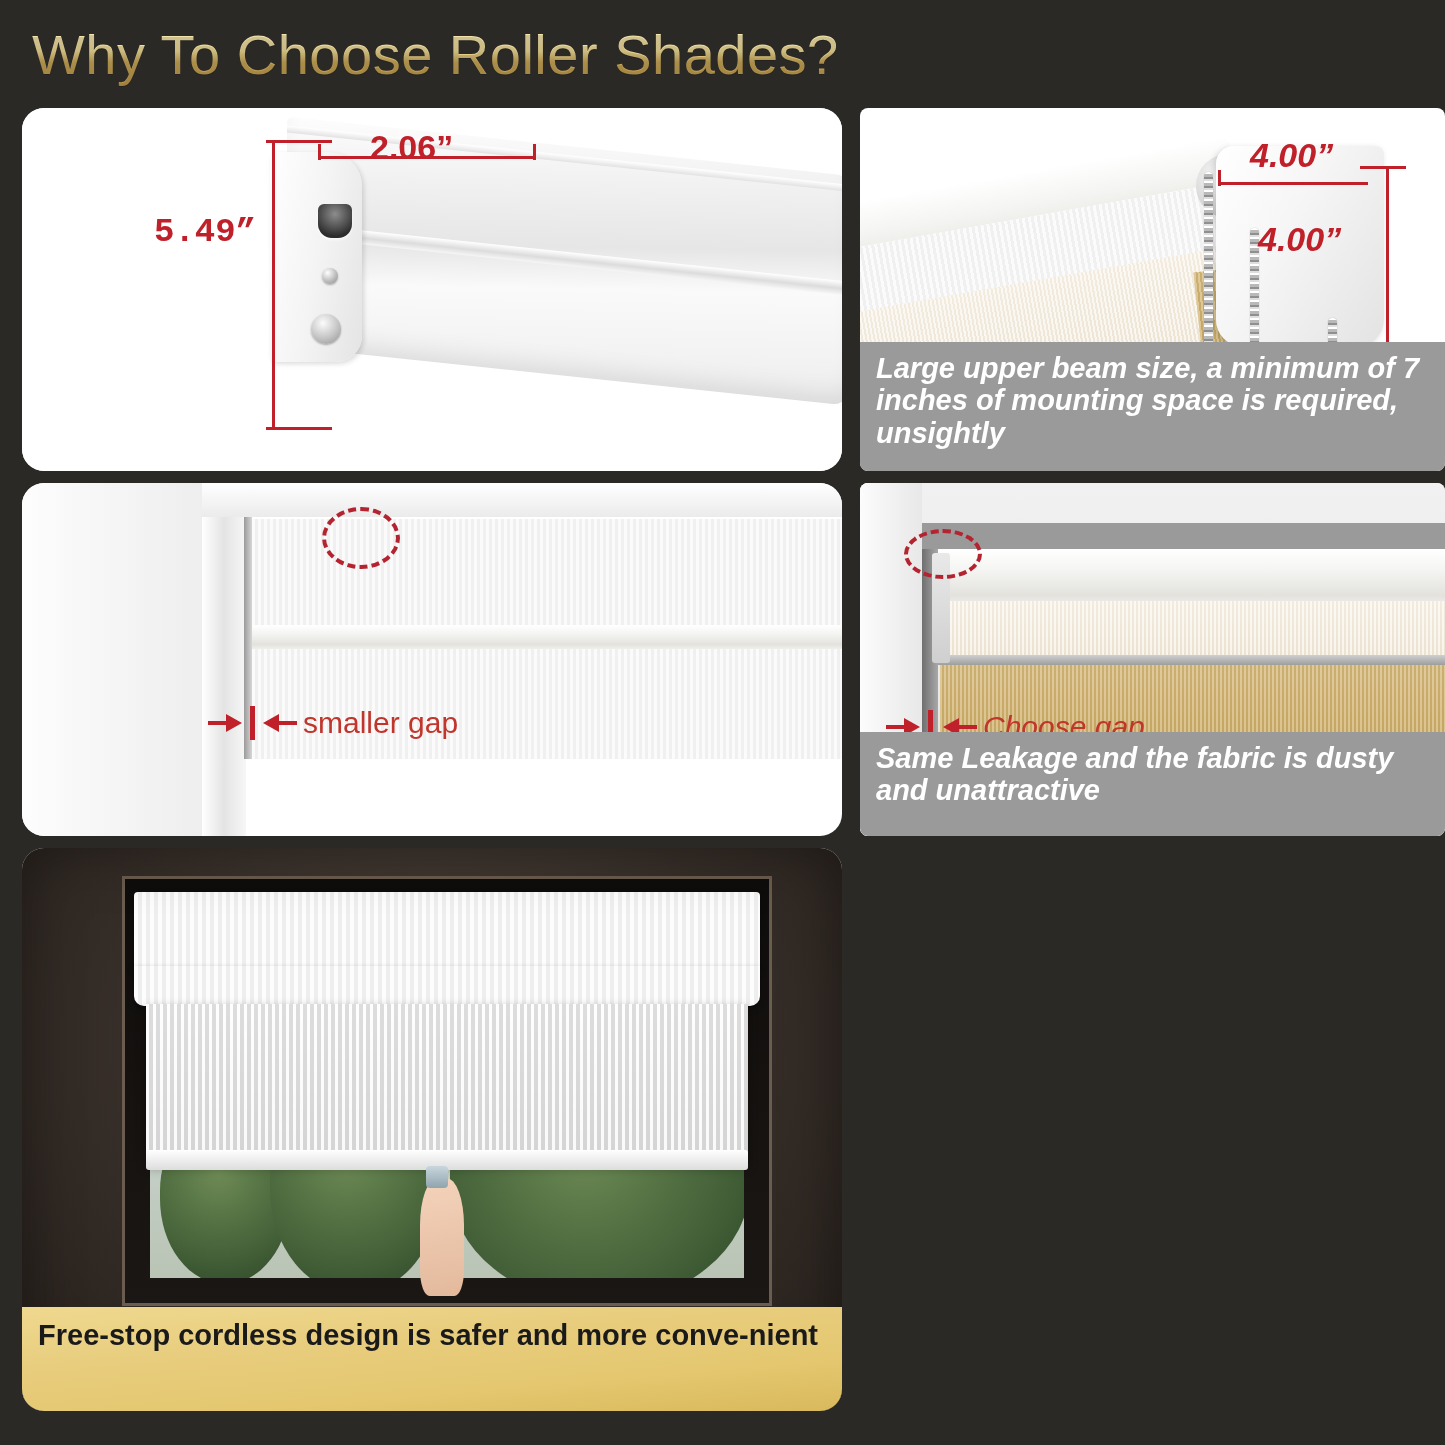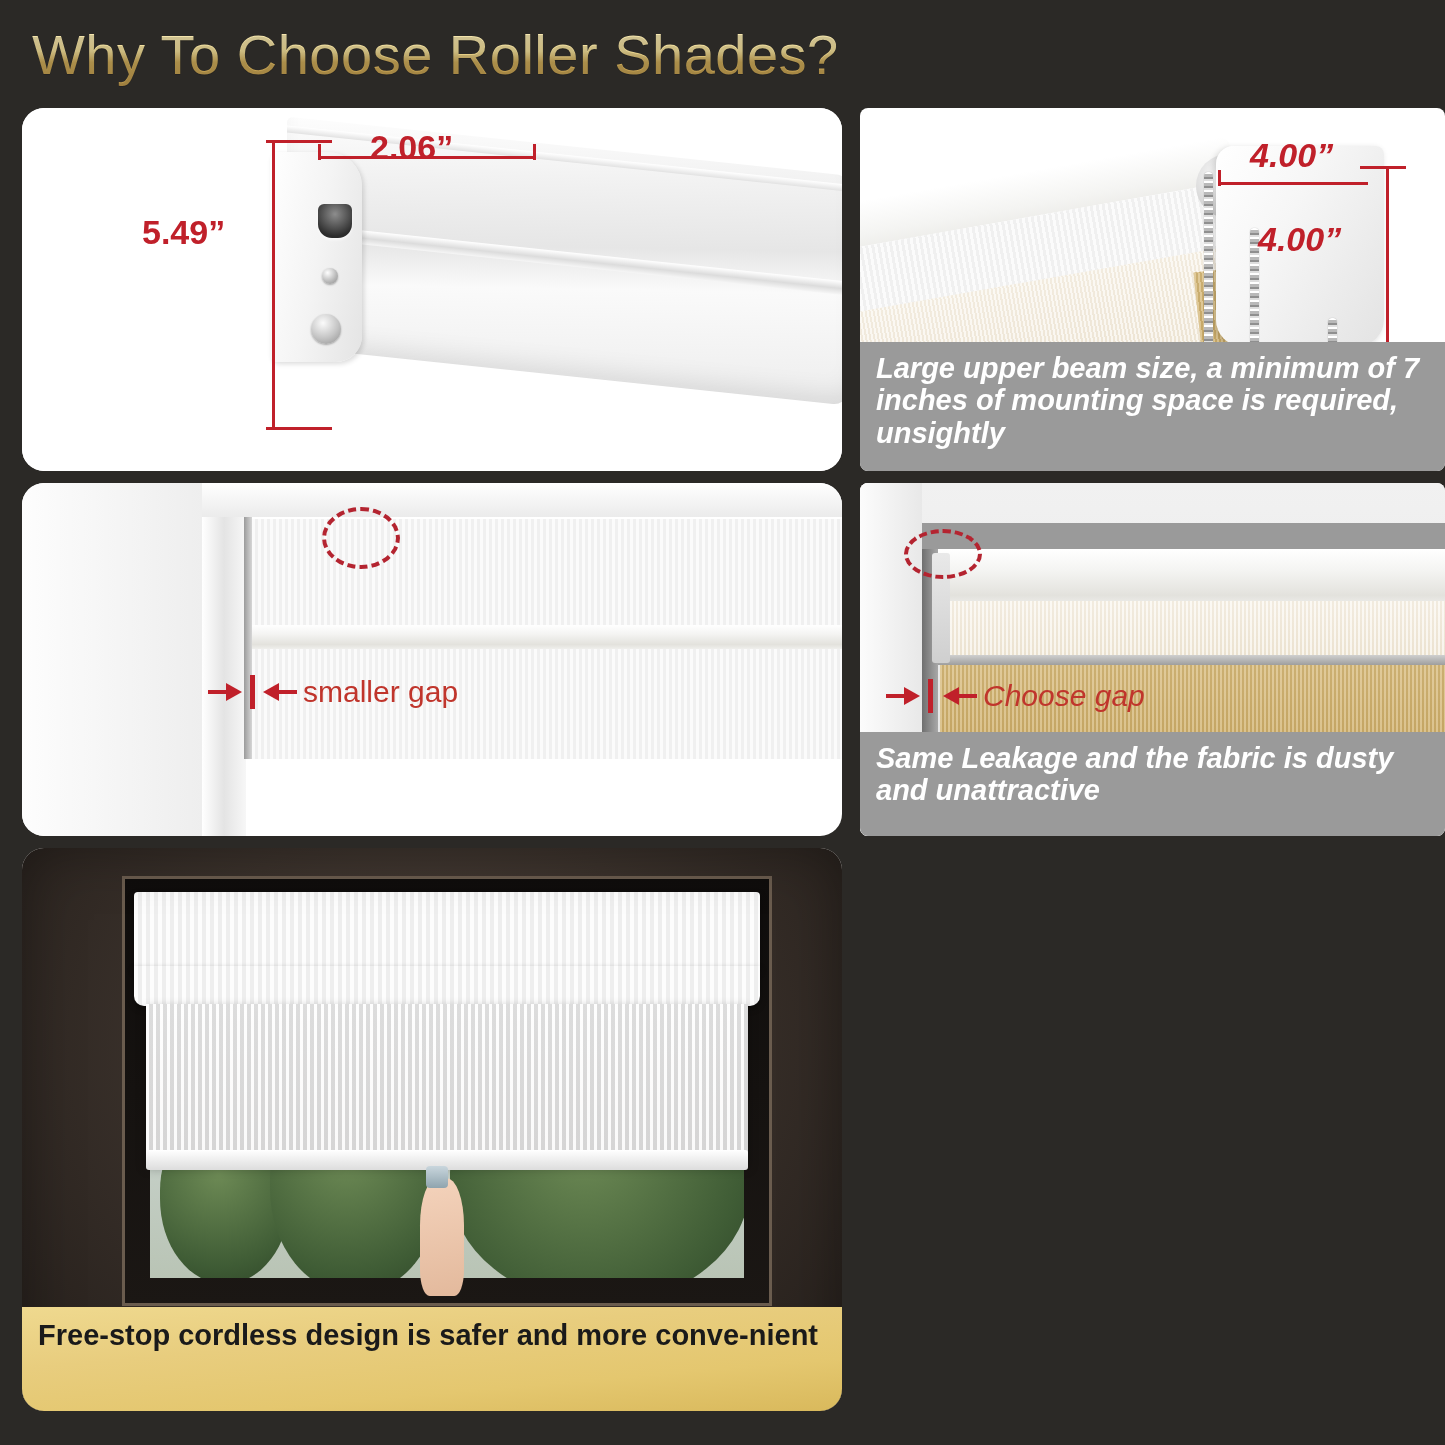--- a/index.html
+++ b/index.html
@@ -174,21 +174,21 @@
   .roller-end {
     position:absolute; border-radius:50%;
     background: radial-gradient(circle at 40% 35%, #ffffff, #d6d6d6 60%, #a9a9a9);
   }
 
   
   .frame-white { position:absolute; background:linear-gradient(90deg,#ffffff,#f3f3f3); }
   .dashed-circle {
     position:absolute; border:4px dashed #b42430; border-radius:50%;
   }
-  .gap-annot { position:absolute; display:flex; align-items:center; z-index:5; }
+  .gap-annot { position:absolute; display:flex; align-items:center; z-index:5;margin-top:31px; }
   .gap-label { color:#c0352c; font-size:30px; font-family:"Liberation Sans", sans-serif; }
   .arrow-right, .arrow-left {
     width:0; height:0; border-top:9px solid transparent; border-bottom:9px solid transparent;
   }
   .arrow-right { border-left:16px solid #c0202a; }
   .arrow-left  { border-right:16px solid #c0202a; }
   .arrow-tail { height:4px; background:#c0202a; width:18px; }
   .gap-bar { width:5px; height:34px; background:#c0202a; }
 
   
@@ -258,21 +258,21 @@
         <div class="p1-screw s2"></div>
 
         <div class="dim dim-h" style="left:296px; top:48px; width:218px;"></div>
         <div class="dim-tick-v" style="left:296px; top:36px;"></div>
         <div class="dim-tick-v" style="left:511px; top:36px;"></div>
         <div class="dim-label" style="left:348px; top:20px;">2.06”</div>
 
         <div class="dim dim-v" style="left:250px; top:32px; height:290px;"></div>
         <div class="dim-tick-h" style="left:244px; top:32px; width:66px;"></div>
         <div class="dim-tick-h" style="left:244px; top:319px; width:66px;"></div>
-        <div class="dim-label" style="left:120px; top:105px;">5.49”</div>
+        <div class="dim-label" style="left:132px; top:105px;font-family:Liberation Mono, monospace;">5.49”</div>
       </div>
     </div>
   </div>
 
   <div class="cell cell-right">
     <div class="panel panel-right">
       <div class="scene">
         <div class="sh-roll" style="left:-20px; top:62px; width:400px; height:96px; transform:rotate(-10deg); border-radius:10px;"></div>
         <div class="sh-fabric-white" style="left:-20px; top:108px; width:400px; height:120px; transform:rotate(-10deg);"></div>
         <div class="sh-fabric-cream" style="left:-10px; top:170px; width:410px; height:120px; transform:rotate(-10deg);"></div>

